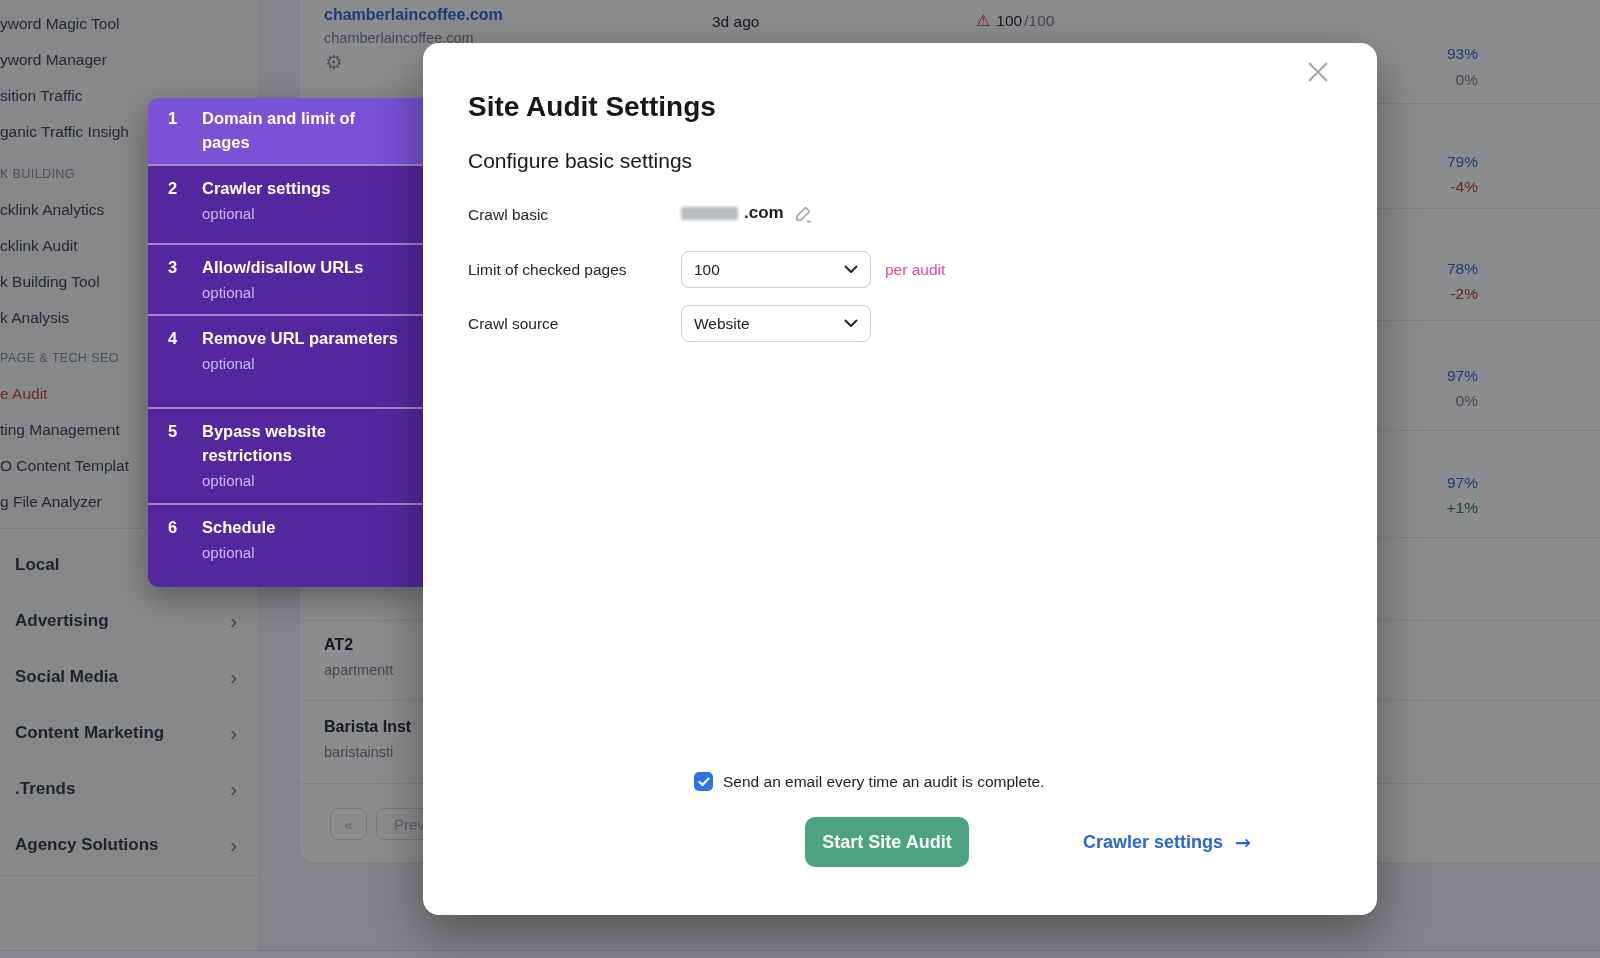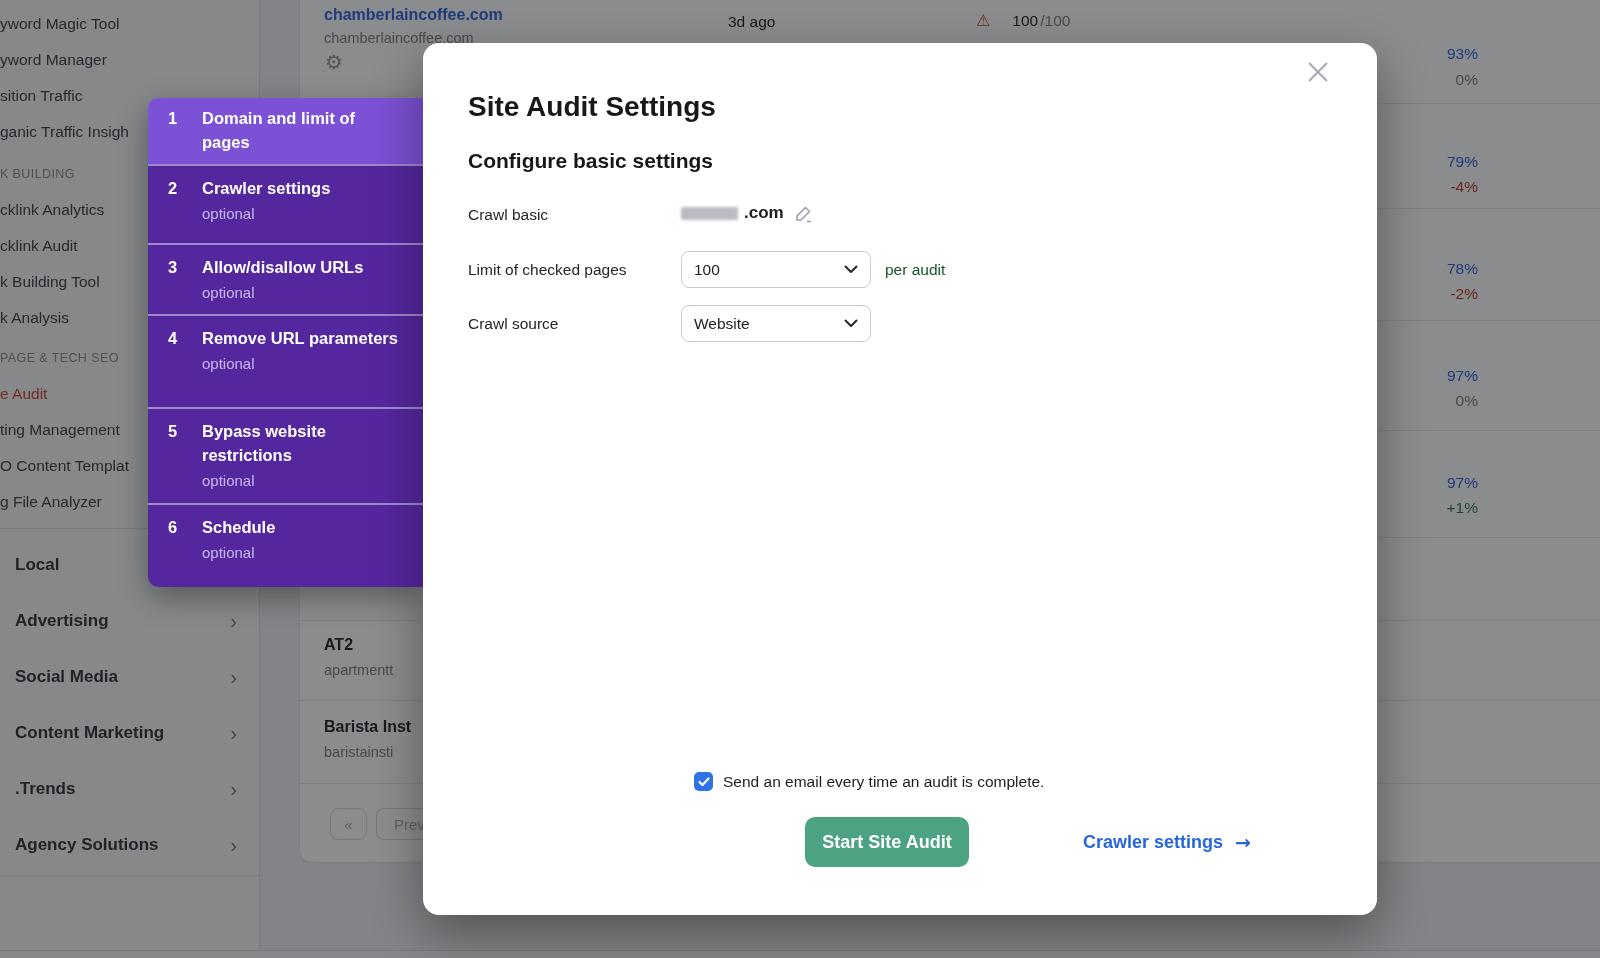--- a/index.html
+++ b/index.html
@@ -21,21 +21,21 @@
                       padding-left:15px; position:relative; white-space:nowrap; }
   .side-bottom-item .chev { position:absolute; right:22px; top:0; font-size:20px; font-weight:400; color:#757b82; }
 
   .card { position:absolute; left:300px; top:-20px; width:1400px; height:882px;
           background:#ffffff; border-radius:12px; box-shadow:0 1px 3px rgba(20,22,26,.08); }
   .rowline { position:absolute; left:0; width:100%; height:1px; background:#e8eaec; }
   .proj-name { position:absolute; left:24px; top:26px; font-size:16px; font-weight:700; color:#2f66d9; }
   .proj-domain { position:absolute; left:24px; top:50px; font-size:14.5px; color:#7b8187; }
   .gear { position:absolute; left:25px; top:72px; font-family:"DejaVu Sans",sans-serif; font-size:20px; color:#8d949b; line-height:20px; }
   .cell { position:absolute; font-size:15.5px; line-height:20px; }
-  .t-dark { color:#24282c;margin-left:16px; } .t-gray { color:#7b8187; } .t-blue { color:#2f66d9; }
+  .t-dark { color:#24282c; } .t-gray { color:#7b8187; } .t-blue { color:#2f66d9; }
   .t-red { color:#c0392b; } .t-green { color:#2f7d4f; }
   .warn { font-family:"DejaVu Sans",sans-serif; color:#c8472b; font-size:16px; }
   .ralign { text-align:right;margin-top:32px; }
   .p-name { position:absolute; left:24px; font-size:16px; font-weight:700; color:#24282c; }
   .p-domain { position:absolute; left:24px; font-size:14.5px; color:#7b8187; }
   .pg-btn { position:absolute; top:828px; height:32px; border:1px solid #d3d6da; border-radius:8px;
             background:#fff; color:#a7adb3; font-size:15px; display:flex; align-items:center; justify-content:center; }
   .footer-line { position:absolute; left:0; top:950px; width:1600px; height:1px; background:#d8dadd; }
   .footer-strip { position:absolute; left:0; top:951px; width:1600px; height:7px; background:#f5f6f7; }
 
@@ -55,30 +55,30 @@
   .ws1 { min-height:61px; padding-top:8px; } .ws1 .wnum{top:8px;}
   .ws2 { min-height:79px; } .ws3 { min-height:70px; }
   .ws4 { min-height:93px; } .ws5 { min-height:96px; } .ws6 { min-height:84px; }
 
   
   .modal { position:absolute; left:423px; top:43px; width:954px; height:872px; z-index:11;
            background:#fff; border-radius:16px; box-shadow:0 18px 50px rgba(0,0,0,.38); }
   .close-x { position:absolute; top:17px; right:47px; width:24px; height:24px; cursor:pointer; }
   .close-x svg { display:block; }
   .m-title { position:absolute; left:45px; top:48px; font-size:28px; font-weight:700; color:#16181b; }
-  .m-sub { position:absolute; left:45px; top:106px; font-size:21px; font-weight:700; color:#16181b; }
+  .m-sub { position:absolute; left:45px; top:106px; font-size:21px; font-weight:400; color:#16181b; }
   .m-label { position:absolute; left:45px; font-size:15.5px; color:#22262a; }
   .scope-val { position:absolute; left:258px; top:160px; display:flex; align-items:center; gap:6px; }
   .blur-block { width:57px; height:13px; background:#b8bbbf; border-radius:2px; filter:blur(1.5px); }
   .scope-com { font-size:17px; font-weight:700; color:#1b1e22; }
   .pencil { margin-left:4px; display:flex; }
   .select { position:absolute; left:258px; width:190px; height:37px; border:1.5px solid #c6ccd2; border-radius:8px;
             background:#fff; display:flex; align-items:center; padding:0 12px; cursor:pointer; }
   .select .val { font-size:15.5px; color:#1b1e22; flex:1; }
-  .suffix { position:absolute; left:462px; font-size:15.5px; color:#14532d; }
+  .suffix { position:absolute; left:462px; font-size:15.5px; color:#ec4899; }
   .chkrow { position:absolute; left:271px; top:729px; display:flex; align-items:center; gap:10px; }
   .chk { width:19px; height:19px; border-radius:5px; background:#2e74e8; display:flex; align-items:center; justify-content:center; }
   .chk-label { font-size:15.5px; color:#1b1e22; }
   .btn-green { position:absolute; left:382px; top:774px; width:164px; height:50px; border:none; border-radius:10px;
                background:#4ba381; color:#fff; font-size:18px; font-weight:700; font-family:inherit; cursor:pointer; }
   .link-next { position:absolute; left:660px; top:774px; height:50px; display:flex; align-items:center; gap:12px;
                color:#2767db; font-size:18px; font-weight:600; cursor:pointer; }
   .link-next .arrow { font-family:"DejaVu Sans",sans-serif; font-size:19px; }
 </style>
 </head>

